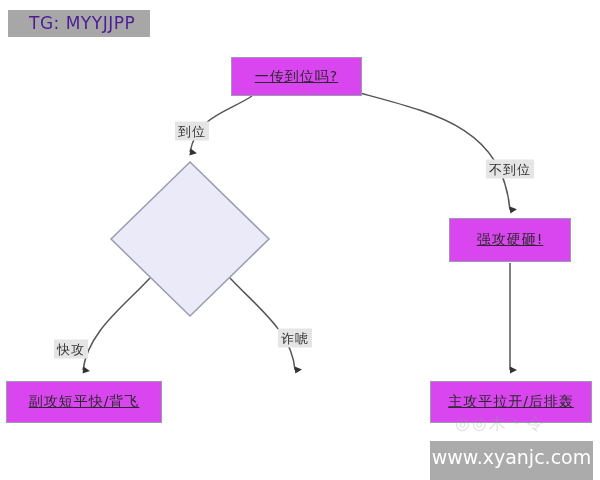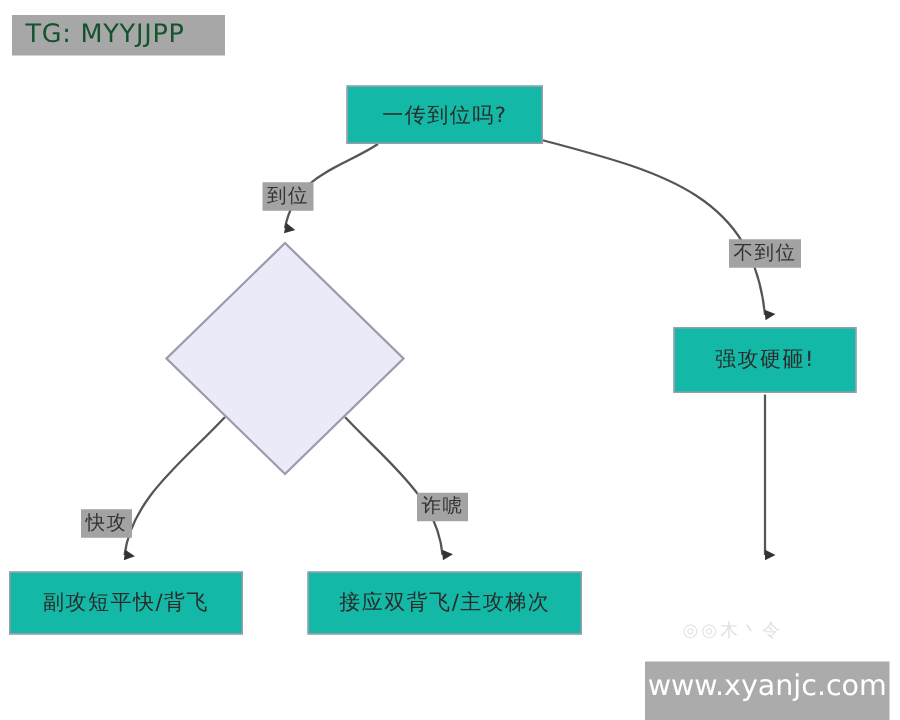--- a/index.html
+++ b/index.html
@@ -3,45 +3,45 @@
 <meta charset="utf-8">
 <style>
   html,body{margin:0;padding:0;background:#fff;}
   .stage{
     position:relative;width:600px;height:480px;background:#ffffff;overflow:hidden;
     font-family:"DejaVu Sans","Liberation Sans",sans-serif;
   }
   .layer{position:absolute;left:0;top:0;width:600px;height:480px;}
   .node{
     position:absolute;display:flex;align-items:center;justify-content:center;
-    background:#14b8a6;border:1.5px solid #9b9bae;color:#2a2a2a;
-    font-size:14px;letter-spacing:1px;box-sizing:border-box;text-align:center;
+    background:#d946ef;border:1.5px solid #9b9bae;color:#2a2a2a;
+    font-size:14px;letter-spacing:1px;box-sizing:border-box;text-align:center;text-decoration:underline;
   }
   .decision-text{
     position:absolute;left:112px;top:230px;width:158px;text-align:center;
     font-size:14px;color:#2a2a2a;letter-spacing:1px;
   }
   .edge-label{
     position:absolute;transform:translate(-50%,-50%);
-    background:#a3a3a3;color:#333;font-size:13px;padding:1px 3px;line-height:17px;
-    letter-spacing:1px;white-space:nowrap;
+    background:#e5e5e5;color:#333;font-size:13px;padding:1px 3px;line-height:17px;
+    letter-spacing:1px;white-space:nowrap;font-family:Liberation Serif, serif;
   }
   .tg-badge{
     position:absolute;left:8px;top:10px;width:142px;height:27px;
-    background:#a7a7a7;color:#14532d;font-size:17px;line-height:27px;
-    padding-left:9px;box-sizing:border-box;letter-spacing:0.5px;
+    background:#a7a7a7;color:#4c1d95;font-size:17px;line-height:27px;
+    padding-left:21px;box-sizing:border-box;letter-spacing:0.5px;
   }
   .site-badge{
     position:absolute;left:430px;top:441px;width:163px;height:44px;
     background:#ababab;color:#ffffff;font-size:19px;line-height:32px;
     text-align:center;box-sizing:border-box;
   }
   .faint-watermark{
     position:absolute;left:455px;top:412px;width:130px;
-    color:#9a9a9a;opacity:0.30;font-size:12px;letter-spacing:2px;
+    color:#9a9a9a;opacity:0.30;font-size:17px;letter-spacing:2px;
     pointer-events:none;
   }
 </style>
 </head>
 <body>
 
 <div class="stage">
 
   <svg class="layer" viewBox="0 0 600 480" xmlns="http://www.w3.org/2000/svg">
     <defs>
@@ -64,21 +64,21 @@
   </svg>
 
   <div class="tg-badge">TG: MYYJJPP</div>
 
   <div class="node" style="left:231px;top:57px;width:131px;height:39px;">一传到位吗?</div>
 
 
   <div class="node" style="left:6px;top:381px;width:156px;height:42px;">副攻短平快/背飞</div>
 
   <div class="node" style="left:449px;top:218px;width:122px;height:44px;">强攻硬砸!</div>
-  <div class="node" style="left:205px;top:381px;width:183px;height:42px;">接应双背飞/主攻梯次</div>
+  <div class="node" style="left:430px;top:381px;width:162px;height:42px;">主攻平拉开/后排轰</div>
 
   <div class="edge-label" style="left:192px;top:131px;">到位</div>
   <div class="edge-label" style="left:510px;top:129px;margin-top:40px;">不到位</div>
   <div class="edge-label" style="left:71px;top:349px;">快攻</div>
   <div class="edge-label" style="left:295px;top:338px;">诈唬</div>
 
   <div class="faint-watermark">◎◎木丶令</div>
 
   <div class="site-badge">www.xyanjc.com</div>
 

